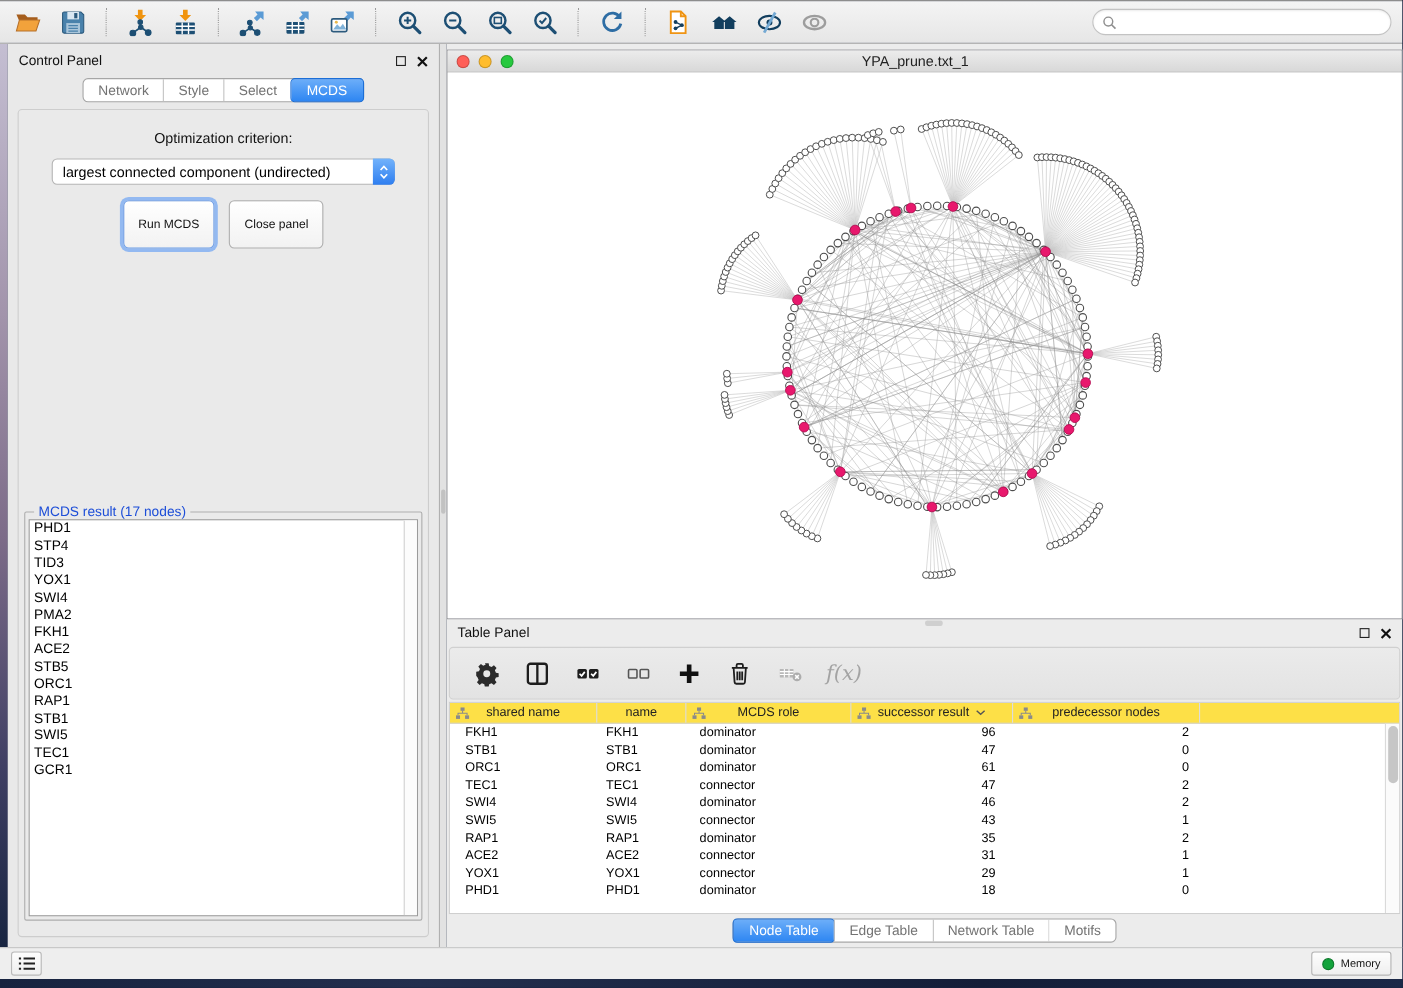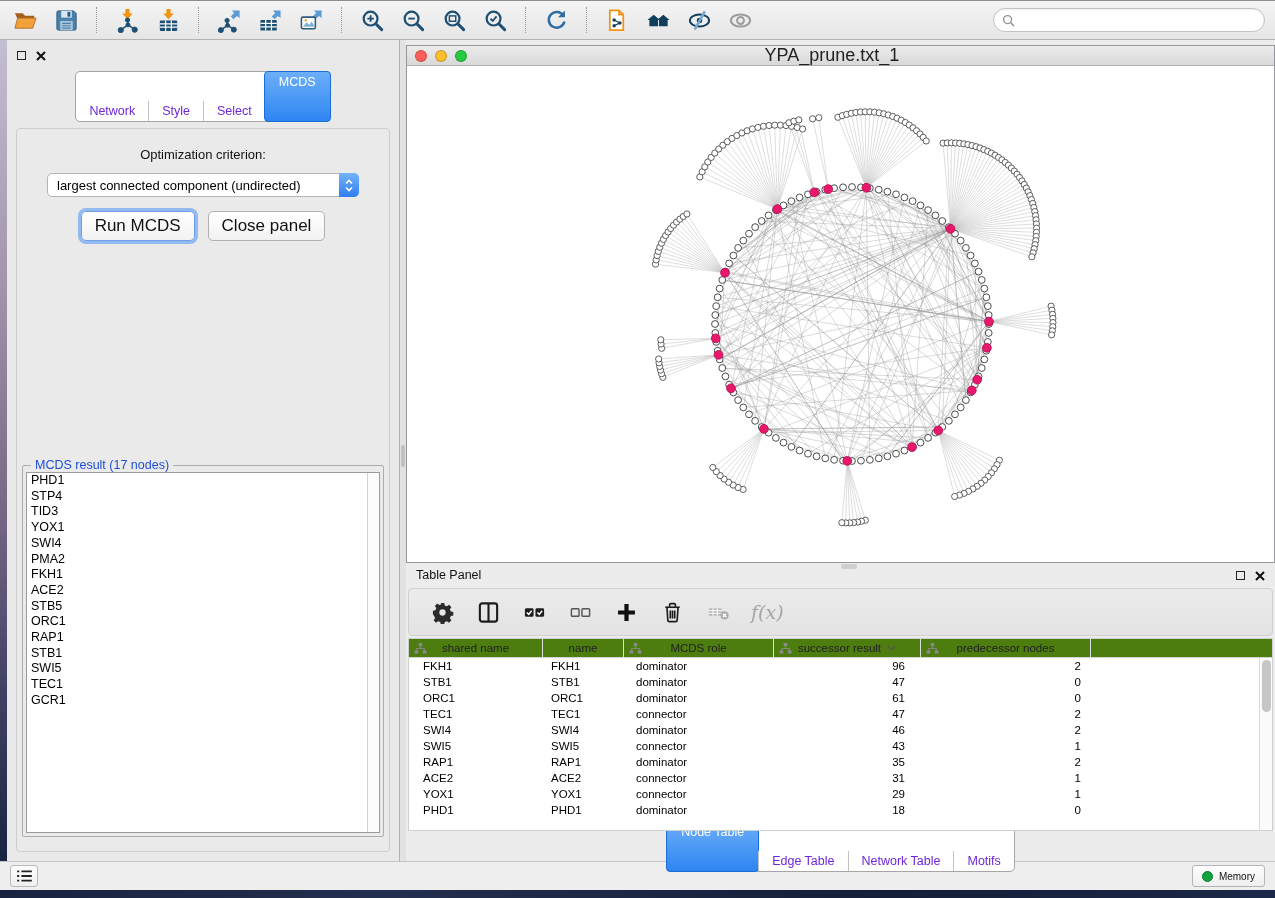--- a/index.html
+++ b/index.html
@@ -28,70 +28,70 @@
   .panel-titlebar { height:24px; display:flex; align-items:center; padding:0 10px; font-size:12.5px; color:#111; }
   .pt-title { flex:1; }
   .float-ic { width:9px; height:9px; border:1.4px solid #222; display:inline-block; margin-right:10px; cursor:pointer; }
   .close-ic { width:10px; height:10px; display:inline-block; cursor:pointer; }
   .close-ic svg{ width:10px; height:10px; }
 
   
   .control-panel { width:393px; background:#e9e9e9; border-right:1px solid #b0b0b0; display:flex; flex-direction:column; padding-top:3px; }
   .cp-tabs { display:flex; justify-content:center; margin:4px 0 0; }
   .seg { display:inline-flex; background:#fff; border:1px solid #a6a6a6; border-radius:5px; }
-  .seg .tab { padding:3px 13px; font-size:12.5px; color:#6d28d9; border-left:1px solid #c2c2c2; cursor:pointer; white-space:nowrap;margin-top:29px; }
+  .seg .tab { padding:3px 13px; font-size:12.5px; color:#737373; border-left:1px solid #c2c2c2; cursor:pointer; white-space:nowrap; }
   .seg .tab:first-child { border-left:none; border-radius:4px 0 0 4px; }
   .seg .tab:last-child { border-radius:0 4px 4px 0; }
   .seg .tab.sel { background:linear-gradient(#6caef9,#2e86f2); color:#fff; border-radius:4px; margin:-1px;
                   border:1px solid #1c6ed6; padding:3px 14px; }
   .cp-content { flex:1; margin:6px 9px 9px; background:#eaeaea; border:1px solid #cdcdcd; border-radius:4px;
                 display:flex; flex-direction:column; padding-top:18px; min-height:0; }
   .opt-label { text-align:center; font-size:13px; color:#111; margin-bottom:11px; }
   .select { width:312px; margin:0 auto; height:24px; background:#fff; border:1px solid #b5b5b5; border-radius:5px;
             display:flex; align-items:center; cursor:pointer; }
   .select .val { flex:1; font-size:13px; padding:0 9px; white-space:nowrap; color:#000; }
   .select .stepper { width:20px; height:24px; margin:-1px -1px -1px 0; border-radius:0 5px 5px 0;
                      background:linear-gradient(#73b3fb,#2e7ef0); display:flex; align-items:center; justify-content:center; }
   .btn-row { display:flex; justify-content:center; gap:13px; margin-top:14px; }
-  .btn { font-family:"Liberation Sans",sans-serif; font-size:17px; color:#111; background:linear-gradient(#fff,#f2f2f2);
-         border:1px solid #b0b0b0; border-radius:5px; padding:4px 13px; cursor:pointer; }
+  .btn { font-family:"Liberation Sans",sans-serif; font-size:11px; color:#111; background:linear-gradient(#fff,#f2f2f2);
+         border:1px solid #b0b0b0; border-radius:5px; padding:15px 13px; cursor:pointer; }
   .btn.focus { box-shadow:0 0 0 3px rgba(74,144,245,.55); border-color:#6f9fe8; }
   .cp-spacer { flex:1; }
   .groupbox { position:relative; margin:0 5px 14px; height:372px; border:1px solid #adadad; border-radius:2px; }
   .groupbox .legend { position:absolute; top:-8px; left:8px; background:#eaeaea; padding:0 4px; font-size:12.5px; color:#1d4ed8; }
   .result-list { position:absolute; inset:6px 3px 3px; background:#fff; border:1px solid #9b9b9b; overflow:hidden; }
   .result-list .gutter { position:absolute; top:0; right:0; bottom:0; width:12px; background:#fcfcfc; border-left:1px solid #d2d2d2; }
   .ritem { font-size:12.5px; color:#000; padding:0 0 0 4px; line-height:15.7px; cursor:default; }
 
   
   .vsplit { width:6px; background:#e2e2e2; position:relative; }
   .vsplit .handle { position:absolute; top:405px; left:1px; width:4px; height:22px; background:#c2c2c2; border-radius:2px; }
 
   
   .right-col { flex:1; display:flex; flex-direction:column; background:#ececec; padding-top:5px; min-width:0; position:relative; }
   .net-frame { height:518px; border:1px solid #97979b; display:flex; flex-direction:column; background:#fff; }
   .mac-titlebar { height:20px; background:linear-gradient(#ececec,#d8d8d8); border-bottom:1px solid #b1b1b1;
                   display:flex; align-items:center; padding:0 8px; position:relative; flex:0 0 auto; }
   .lights { display:flex; gap:8px; }
   .light { width:12px; height:12px; border-radius:50%; border:0.5px solid rgba(0,0,0,.2); }
-  .net-title { position:absolute; left:0; right:17px; text-align:center; font-size:18px; color:#222; }
+  .net-title { position:absolute; left:0; right:17px; text-align:center; font-size:13px; color:#222; }
   .net-canvas { flex:1; position:relative; background:#fff; overflow:hidden; }
   .net-canvas svg { position:absolute; inset:0; }
   .hsplit-handle { position:absolute; top:524px; left:50%; width:16px; height:5px; background:#cfcfcf; border-radius:2px; }
 
   
   .table-panel { flex:1; display:flex; flex-direction:column; min-height:0; }
   .tp-toolbar { height:48px; margin:1px 2px 2px; background:linear-gradient(#ebebeb,#e3e3e3); border:1px solid #d0d0d0;
                 border-radius:4px; display:flex; align-items:center; gap:20px; padding:0 0 0 20px; flex:0 0 auto; }
   .tp-btn { border:none; background:transparent; width:26px; height:26px; display:flex; align-items:center; justify-content:center; cursor:pointer; }
   .tp-btn svg { width:23px; height:23px; }
   .fx-label { font-family:"DejaVu Serif", serif; font-style:italic; font-size:19px; color:#a3a3a3; }
   .table-wrap { flex:1; margin:0 2px; background:#fff; border:1px solid #cfcfcf; position:relative; overflow:hidden;
                 display:flex; flex-direction:column; min-height:0; }
-  .thead { display:flex; height:19px; background:#4d7c0f; border-bottom:1px solid #d4d4d4; flex:0 0 auto; padding-right:13px; }
+  .thead { display:flex; height:19px; background:#fde047; border-bottom:1px solid #d4d4d4; flex:0 0 auto; padding-right:13px; }
   .th { position:relative; display:flex; align-items:center; justify-content:center; font-size:11.5px; color:#222;
         border-right:1px solid #dcdcdc; cursor:pointer; }
   .th .treeic { position:absolute; left:5px; top:4px; }
   .th .sortic { margin-left:6px; }
   .tbody { flex:1; overflow:hidden; }
   .trow { display:flex; height:16px; align-items:center; cursor:default; }
   .td { font-size:11.5px; color:#000; white-space:nowrap; overflow:hidden; }
   .c0{ width:134px; } .c1{ width:81px; } .c2{ width:150px; } .c3{ width:147px; } .c4{ width:170px; }
   .td.c0{ padding-left:14px; } .td.c1{ padding-left:8px; } .td.c2{ padding-left:12px; }
   .td.c3{ text-align:right; padding-right:16px; } .td.c4{ text-align:right; padding-right:10px; }
@@ -257,20 +257,21 @@
         </svg>
       <input placeholder="" style="">
     </div>
   </div>
 
   <div class="main">
     <div class="desk-left"></div>
 
     <div class="control-panel">
       <div class="panel-titlebar">
+        <span class="pt-title">Control Panel</span>
         <span class="float-ic"></span>
         <span class="close-ic"><svg viewBox="0 0 10 10">
               <path d="M1 1l8 8M9 1L1 9" stroke="#111" stroke-width="2"></path>
             </svg></span>
       </div>
       <div class="cp-tabs">
           <div class="seg" id="cp-seg">
             <div class="tab">Network</div>
             <div class="tab">Style</div>
             <div class="tab">Select</div>

